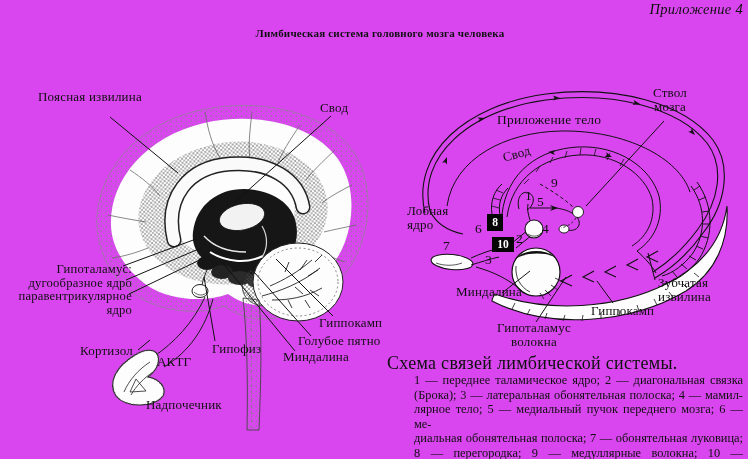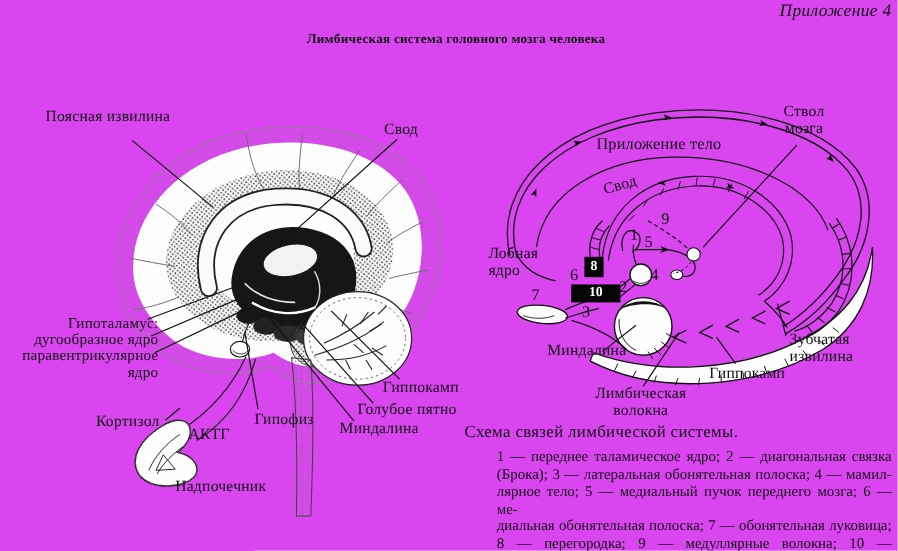--- a/index.html
+++ b/index.html
@@ -9,23 +9,23 @@
   .title{position:absolute;top:27px;left:184px;width:392px;text-align:center;
          font-weight:bold;font-size:11px;letter-spacing:.2px;}
   .lbl{position:absolute;font-size:13px;line-height:13.6px;letter-spacing:.2px;white-space:nowrap;}
   .hypo{text-align:right;font-size:12.6px;line-height:13.7px;}
   .ctr{text-align:center;}
   .rot{transform:rotate(-16deg);transform-origin:left center;}
   .num{position:absolute;font-size:13.5px;line-height:14px;}
   .numbox{position:absolute;background:#050505;color:#fff;text-align:center;
           font-size:11.5px;font-weight:bold;}
   .nb8{left:487px;top:214px;width:16px;height:17px;line-height:17px;}
-  .nb10{left:476px;top:237px;width:41px;height:15px;line-height:15px;}
+  .nb10{left:492px;top:237px;width:22px;height:15px;line-height:15px;}
   svg{position:absolute;}
-  .legend-title{position:absolute;left:387px;top:353px;font-size:14px;letter-spacing:.3px;white-space:nowrap;}
+  .legend-title{position:absolute;left:387px;top:353px;font-size:18px;letter-spacing:.3px;white-space:nowrap;}
   .legend{position:absolute;left:387px;top:373px;width:356px;font-size:12.4px;line-height:14.55px;}
   .legend div{text-align:justify;text-align-last:justify;margin-left:27px;}
   .legend div:last-child{text-align-last:left;}
 </style>
 </head>
 <body>
 
 <div class="page">
 
   <div class="corner">Приложение 4</div>
@@ -271,21 +271,21 @@
     <div>мозга</div>
   </div>
   <div class="lbl" style="left:497px;top:113px;font-size:13.5px;">Приложение тело</div>
   <div class="lbl rot" style="left:503px;top:151px;">Свод</div>
   <div class="lbl" style="left:407px;top:204px;">
     <div>Лобная</div>
     <div>ядро</div>
   </div>
   <div class="lbl" style="left:456px;top:285px;">Миндалина</div>
   <div class="lbl ctr" style="left:486px;top:321px;width:96px;">
-    <div>Лимбическая</div>
+    <div>Гипоталамус</div>
     <div>волокна</div>
   </div>
   <div class="lbl" style="left:591px;top:304px;">Гиппокамп</div>
   <div class="lbl" style="left:658px;top:276px;">
     <div>Зубчатая</div>
     <div>извилина</div>
   </div>
 
   <div class="num" style="left:525px;top:189px;">1</div>
   <div class="num" style="left:516px;top:232px;">2</div>

